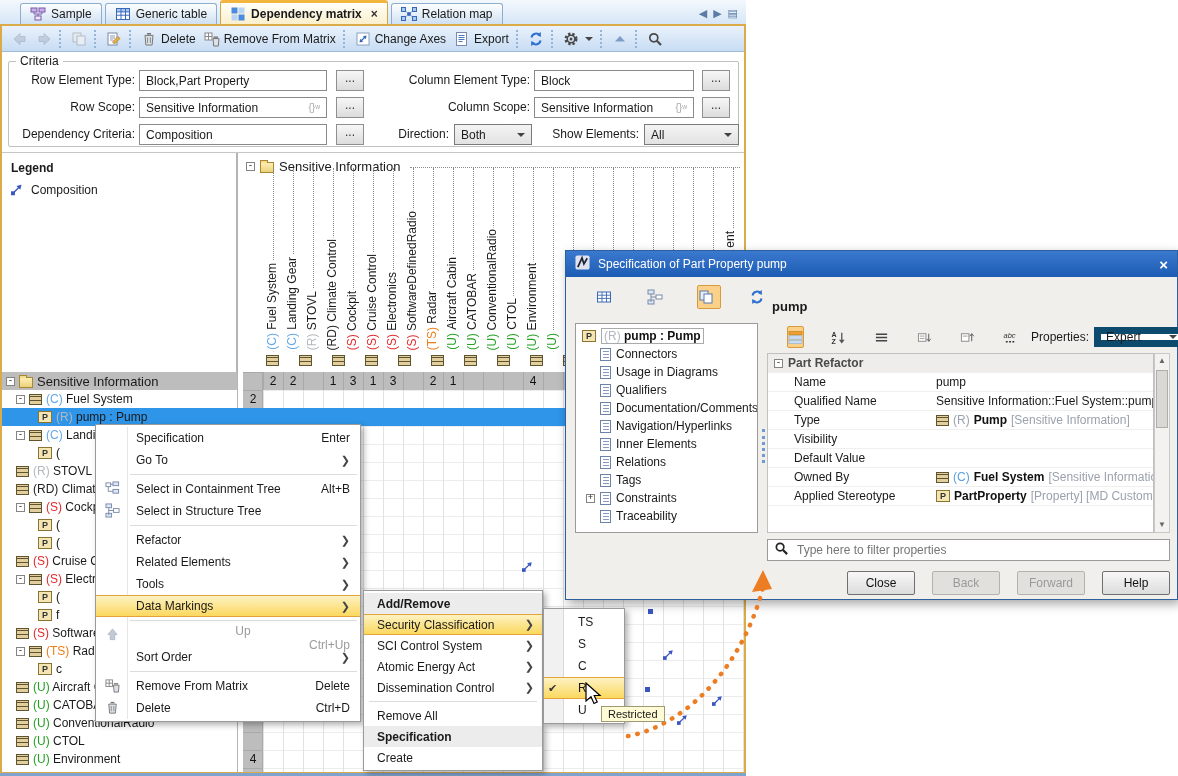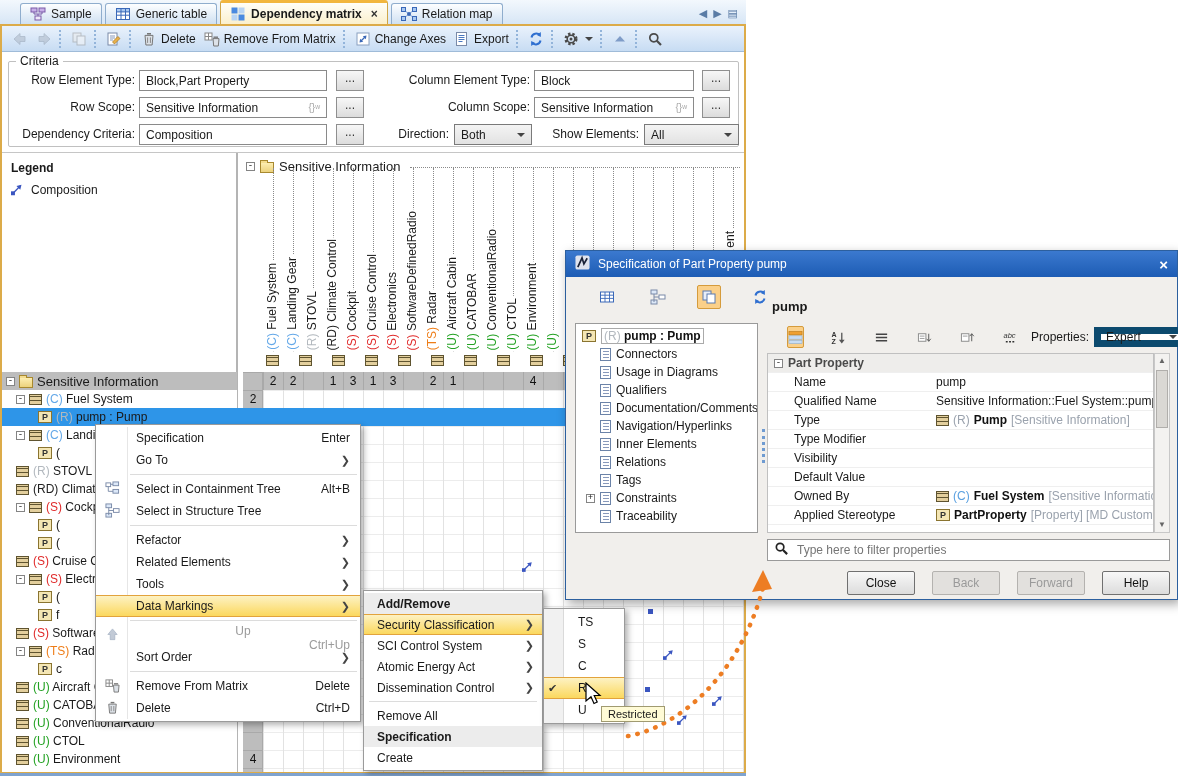--- a/index.html
+++ b/index.html
@@ -111,21 +111,21 @@
   #tooltip{position:absolute;left:601px;top:706px;background:#fffbd6;border:1px solid #a09a70;
     padding:1px 6px;font-size:11px;z-index:45;white-space:nowrap;}
 
   
   #dlg{position:absolute;left:565px;top:250px;width:613px;height:350px;background:#f1efec;
     border:1px solid #2c5f9e;box-shadow:3px 4px 10px rgba(0,0,0,.35);z-index:30;}
   #dtitle{position:absolute;left:0;top:0;right:0;height:26px;background:linear-gradient(#3b79cf,#1d5cb4);
     color:#fff;display:flex;align-items:center;gap:8px;padding:0 9px;}
   #dtitle .dclose{margin-left:auto;font-size:15px;font-weight:bold;}
   #dtoolbar{position:absolute;left:9px;top:34px;display:flex;gap:7px;}
-  .dtbtn{width:24px;height:24px;display:flex;align-items:center;justify-content:center;border:1px solid transparent;border-radius:2px;margin-left:20px;}
+  .dtbtn{width:24px;height:24px;display:flex;align-items:center;border:1px solid transparent;border-radius:2px;margin-left:20px;}
   .dtbtn.sel{background:#fbd089;border-color:#d59b3c;}
   #dheader{position:absolute;left:206px;top:48px;font-weight:bold;font-size:13px;}
   #dtree{position:absolute;left:9px;top:72px;width:183px;height:210px;background:#fff;border:1px solid #9a9a9a;padding-top:3px;overflow:hidden;}
   .dtrow{height:18px;display:flex;align-items:center;gap:5px;padding-left:6px;white-space:nowrap;}
   .dtrow .lbl{padding:0 2px;}
   .dtrow.root .lbl{border:1px solid #aaa;}
   .dtrow.child{padding-left:24px;}
   #splitdots{position:absolute;left:196px;top:178px;height:34px;border-left:3px dotted #6f9bd1;}
   #ptoolbar{position:absolute;left:201px;top:74px;width:386px;height:24px;display:flex;align-items:center;gap:6px;}
   #ptoolbar .spacer{flex:1;}
@@ -654,21 +654,21 @@
           <div class="dd">
             <span>Expert</span>
             <span class="caret"></span>
           </div>
         </div>
       </div>
     <div id="pgrid">
         <div class="prow group">
           <div class="pname">
             <span class="exp">-</span>
-            <span>Part Property</span>
+            <span>Part Refactor</span>
           </div>
         </div>
         <div class="prow">
           <div class="pname">Name</div>
           <div class="pval">
             <span>pump</span>
           </div>
         </div>
         <div class="prow">
           <div class="pname">Qualified Name</div>
@@ -677,24 +677,20 @@
           </div>
         </div>
         <div class="prow">
           <div class="pname">Type</div>
           <div class="pval">
             <span class="blk"></span>
             <span class="seg-gray">(R) </span>
             <span class="seg-bold">Pump</span>
             <span class="seg-gray"> [Sensitive Information]</span>
           </div>
-        </div>
-        <div class="prow">
-          <div class="pname">Type Modifier</div>
-          <div class="pval"></div>
         </div>
         <div class="prow">
           <div class="pname">Visibility</div>
           <div class="pval"></div>
         </div>
         <div class="prow">
           <div class="pname">Default Value</div>
           <div class="pval"></div>
         </div>
         <div class="prow">

